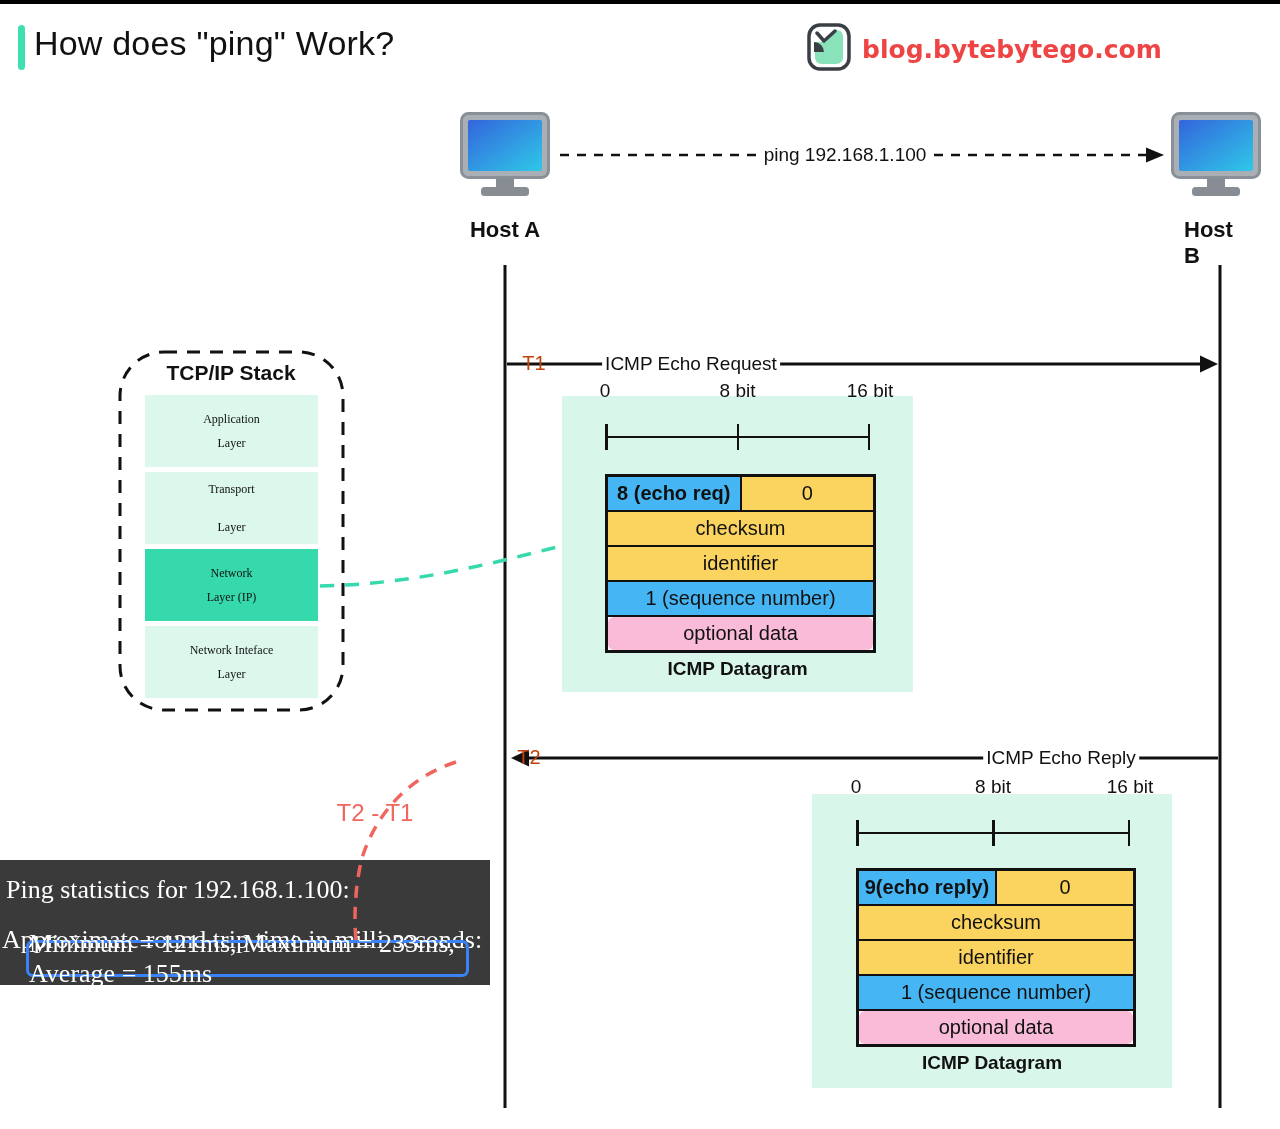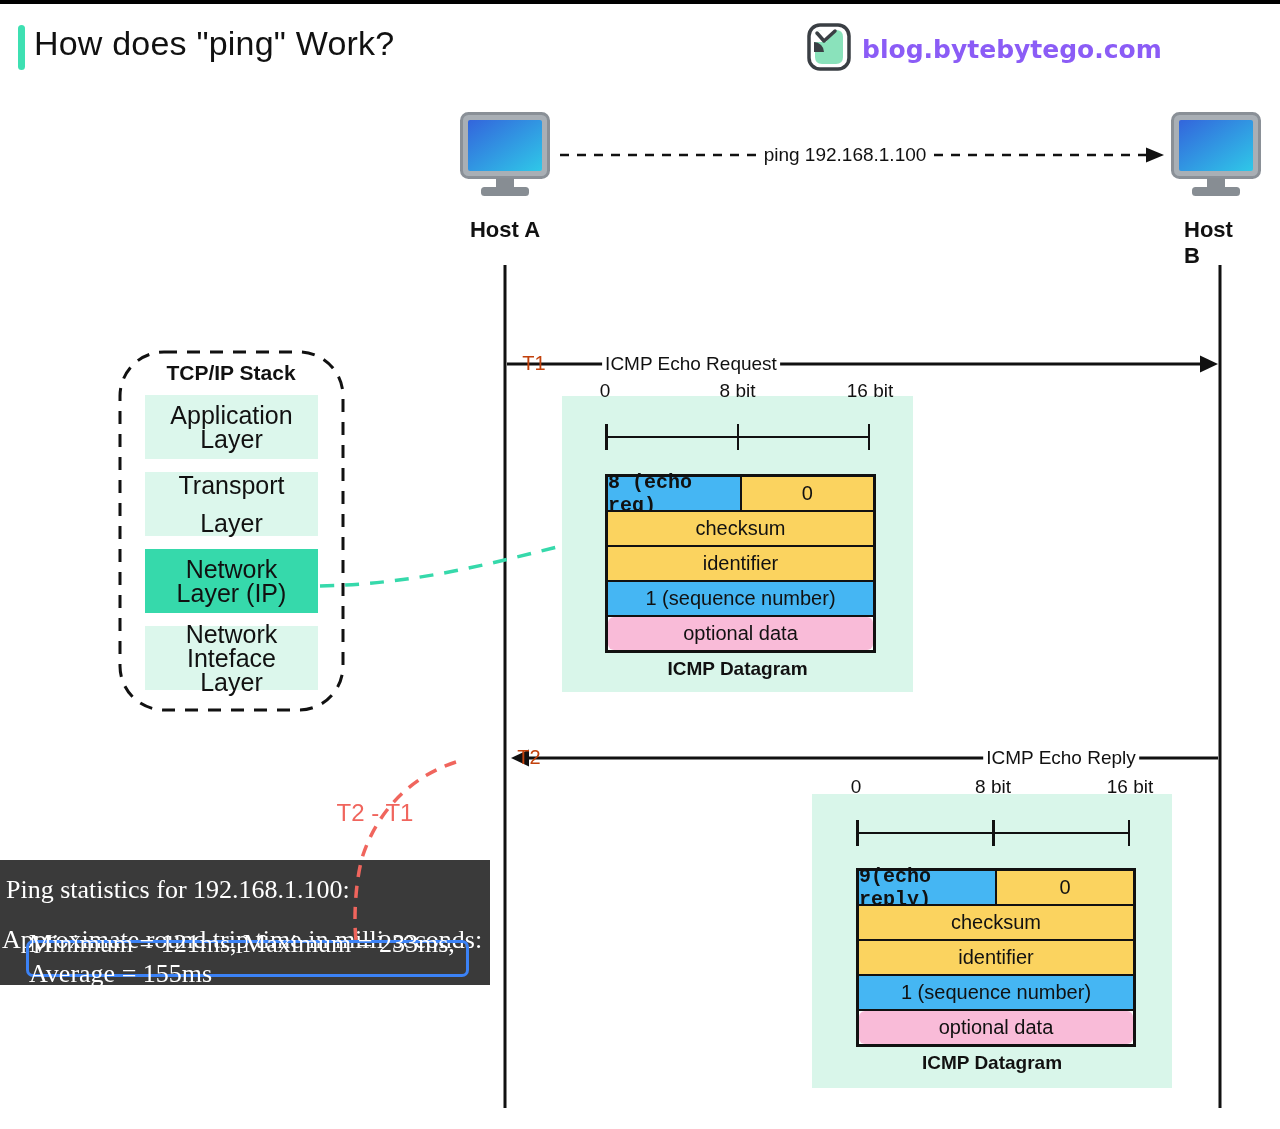--- a/index.html
+++ b/index.html
@@ -7,34 +7,34 @@
     width:1280px;height:1129px;position:relative;background:#ffffff;
     font-family:"Liberation Sans",sans-serif;color:#111;overflow:hidden;
   }
   .abs{position:absolute;}
   
   .top-line{left:0;top:0;width:1280px;height:4px;background:#000;}
   
   .accent-bar{left:18px;top:25px;width:7px;height:45px;border-radius:4px;background:#3ee0b2;}
   .page-title{left:34px;top:24px;font-size:34px;font-weight:500;letter-spacing:.2px;}
   .brand{left:806px;top:22px;display:flex;align-items:center;gap:10px;}
-  .brand-text{font-family:"DejaVu Sans",sans-serif;font-weight:700;font-size:25px;color:#8b5cf6;}
+  .brand-text{font-family:"DejaVu Sans",sans-serif;font-weight:700;font-size:25px;color:#ef4444;}
   
   .host-label{font-size:22px;font-weight:700;transform:translateX(-50%);}
   
   .overlay{left:0;top:0;z-index:5;pointer-events:none;}
   .float-label{z-index:6;background:#fff;padding:0 3px;font-size:19px;transform:translate(-50%,-50%);white-space:nowrap;}
   .t-label{z-index:6;color:#c2410c;font-size:20px;transform:translate(-50%,-50%);white-space:nowrap;margin-left:48px;}
   .rtt-label{z-index:6;color:#f0655d;font-size:24px;transform:translate(-50%,-50%);white-space:nowrap;}
   
   .stack-title{left:231px;top:361px;font-size:21px;font-weight:700;transform:translateX(-50%);white-space:nowrap;}
   .layer-box{
-    left:145px;width:173px;height:64px;background:#dcf7ec;
+    left:145px;width:173px;height:72px;background:#dcf7ec;
     display:flex;flex-direction:column;align-items:center;justify-content:center;
-    font-size:25px;line-height:24px;text-align:center;
+    font-size:12px;line-height:24px;text-align:center;font-family:Liberation Serif, serif;
   }
   .layer-box.highlight{background:#36d9ab;}
   
   .datagram{background:#d9f6ea;z-index:2;}
   .dg-request{left:562px;top:396px;width:351px;height:296px;}
   .dg-reply{left:812px;top:794px;width:360px;height:294px;}
   .ruler{position:absolute;}
   .ruler .rl{position:absolute;top:28px;left:0;right:0;height:0;border-top:2.5px solid #111;}
   .ruler .tick{position:absolute;top:16px;width:2.5px;height:26px;background:#111;}
   .ruler .tick.t0{left:0;}
@@ -45,21 +45,21 @@
   .ruler .rlab.l1{left:50%;}
   .ruler .rlab.l2{left:100%;}
   .field-table{position:absolute;border:3px solid #111;background:#fff;}
   .frow{display:flex;height:33px;border-top:2px solid #111;align-items:stretch;font-size:20px;}
   .frow:first-child{border-top:none;}
   .fcell{display:flex;align-items:center;justify-content:center;flex:1;}
   .fcell.split-l{border-right:2px solid #111;}
   .c-yellow{background:#fbd35f;}
   .c-blue{background:#45b6f3;}
   .c-pink{background:#f9bbd8;border-radius:6px;}
-  .bold{font-weight:700;font-family:Liberation Mono, monospace;}
+  .bold{font-weight:700;}
   .dg-caption{position:absolute;left:50%;transform:translateX(-50%);font-size:19px;font-weight:700;white-space:nowrap;}
   
   .stats-box{left:0;top:860px;width:490px;height:125px;background:#3a3a3a;z-index:4;
     font-family:"Liberation Serif",serif;color:#fff;font-size:26px;}
   .stats-box .sline{position:absolute;white-space:nowrap;}
   .stats-l1{left:6px;top:15px;}
   .stats-l2{left:40px;top:40px;}
   .stats-l3{left:2px;top:65px;}
   .stats-red-box{position:absolute;left:26px;top:80px;width:437px;height:31px;
     border:3px solid #3b82f6;border-radius:7px;display:flex;align-items:center;justify-content:center;}

